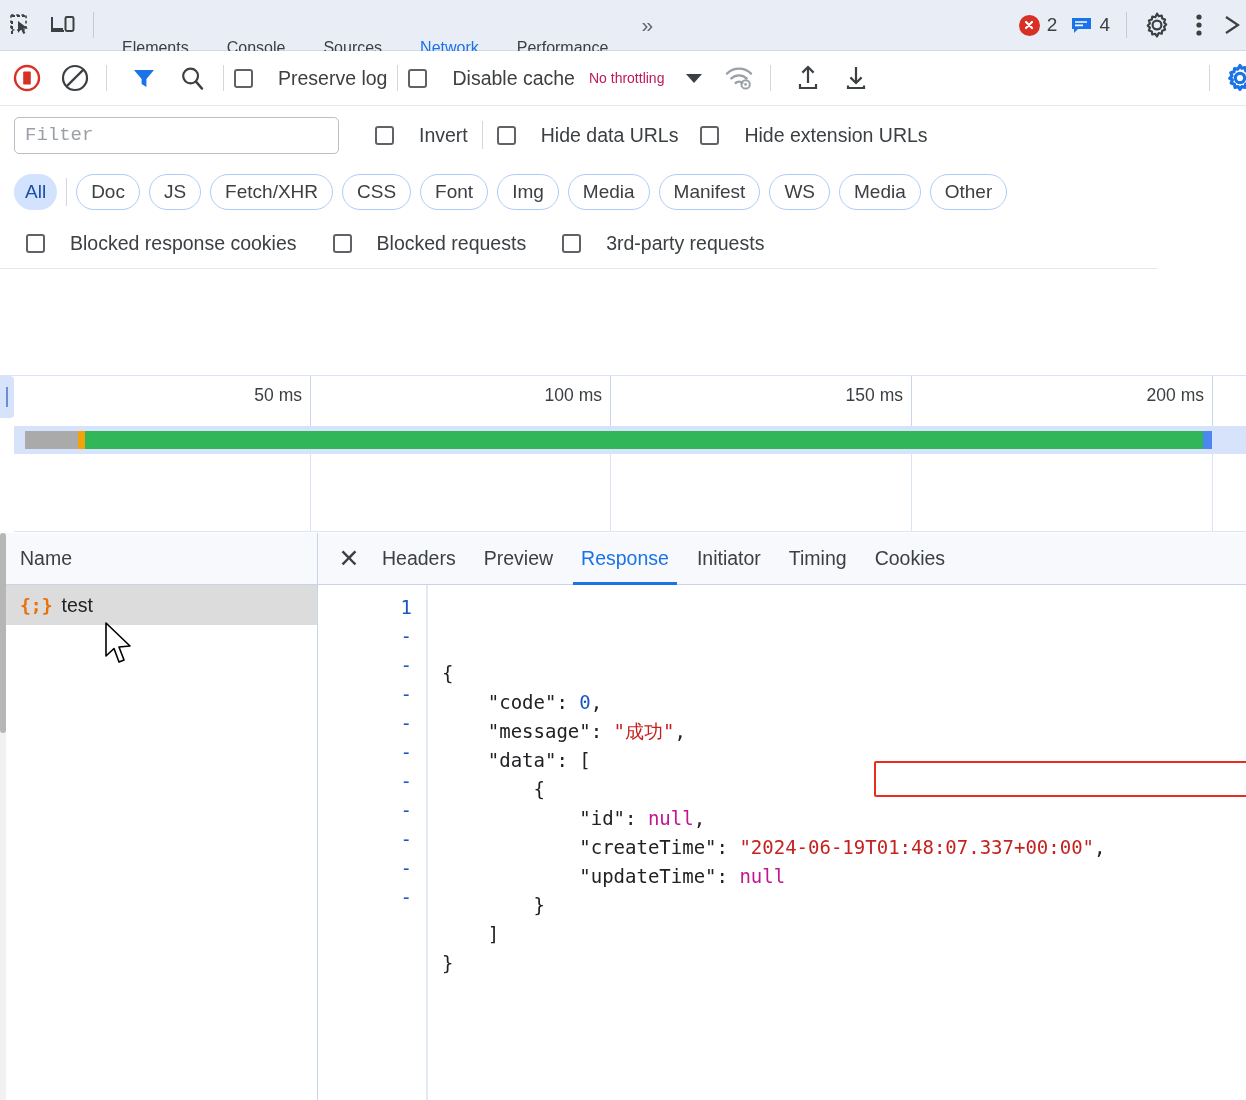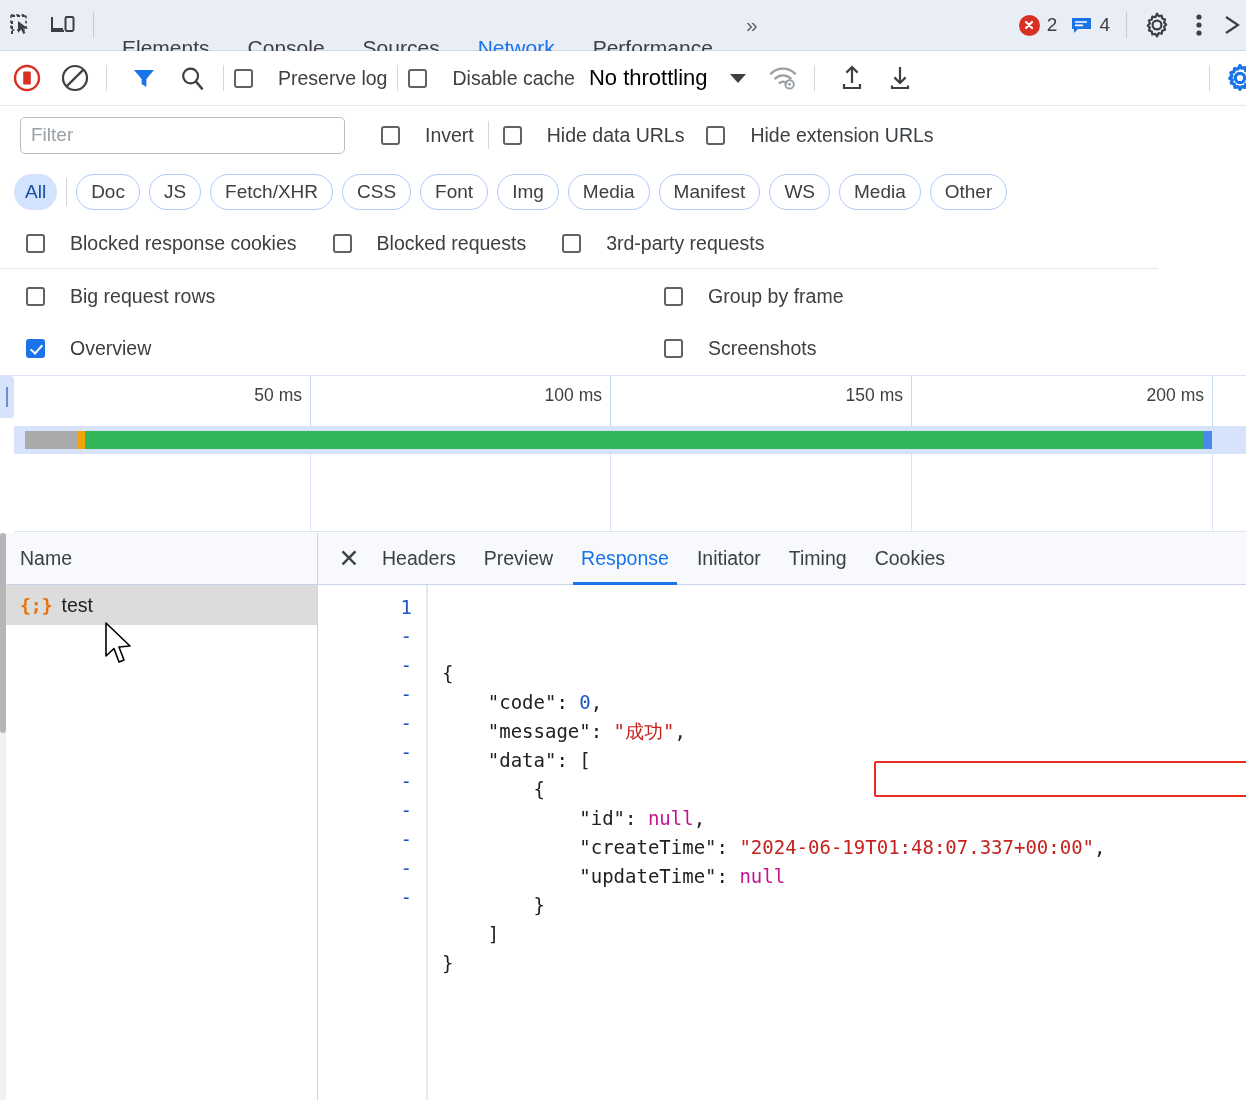--- a/index.html
+++ b/index.html
@@ -21,21 +21,21 @@
   .tb-icon {
     width: 42px; height: 40px; display: flex; align-items: center; justify-content: center;
     flex: 0 0 auto; cursor: pointer;
   }
   .tb-icon svg { display: block; }
   .tb-sep {
     width: 1px; height: 26px; background: #c4cbd6; margin: 0 9px; flex: 0 0 auto;
   }
   .tablist { display: flex; align-items: center; height: 51px; }
   .tab {
-    font-size: 21px; color: #3c4043; padding: 0 19px; height: 51px;
+    font-size: 16px; color: #3c4043; padding: 0 19px; height: 51px;
     display: flex; align-items: center; cursor: pointer; white-space: nowrap;
     position: relative;
     margin-top: 46px;
   }
   .tab.active { color: #1a73e8; }
   .tab.active::after {
     content: ""; position: absolute; left: 8px; right: 8px; bottom: 0;
     height: 3px; background: #1a73e8;
   }
   .chev2 { font-size: 21px; color: #5f6368; padding: 0 14px; cursor: pointer; }
@@ -62,34 +62,34 @@
   .chkbox {
     width: 19px; height: 19px; border: 2px solid #5f6368; border-radius: 3px;
     background: #fff; flex: 0 0 auto; position: relative;
   }
   .chkbox.checked { background: #1a73e8; border-color: #1a73e8; }
   .chkbox.checked::after {
     content: ""; position: absolute; left: 5px; top: 1px; width: 5px; height: 10px;
     border: solid #fff; border-width: 0 2.4px 2.4px 0; transform: rotate(42deg);
   }
   .chk-label { font-size: 19.5px; color: #3c4043; }
-  .throttle { font-size: 22px; color: #000000; margin-left: 14px; white-space: nowrap; cursor: pointer; }
+  .throttle { font-size: 14px; color: #be185d; margin-left: 14px; white-space: nowrap; cursor: pointer; }
   .caret { width:0;height:0;border-left:8px solid transparent;border-right:8px solid transparent;
            border-top:9px solid #3c4043; margin-left: 22px; cursor:pointer; flex:0 0 auto;}
 
   
   .filterbar {
     position: absolute; left: 0; top: 106px; width: 1246px; height: 58px;
     display: flex; align-items: center; background:#fff;
   }
   .filter-input {
-    width: 325px; height: 37px; margin-left: 20px;
+    width: 325px; height: 37px; margin-left: 14px;
     border: 1px solid #b9bec7; border-radius: 5px; background: #fff;
     font-size: 19px; color: #3c4043; padding: 0 10px;
-    font-family: Liberation Sans, sans-serif;
+    font-family: Liberation Mono, monospace;
   }
   .filter-input::placeholder { color: #9aa0a6; }
   .f-sep { width:1px; height:28px; background:#d3d7de; margin: 0 14px; }
 
   
   .chipbar {
     position: absolute; left: 0; top: 164px; width: 1246px; height: 55px;
     display: flex; align-items: center; gap: 0; background:#fff;
   }
   .chip {
@@ -432,38 +432,20 @@
       <span class="chkbox"></span>
       <span class="chk-label">Blocked requests</span>
     </div>
     <div style="width:36px"></div>
     <div class="chk-wrap">
       <span class="chkbox"></span>
       <span class="chk-label">3rd-party requests</span>
     </div>
   </div>
 
-  <div class="optionsbar">
-    <div class="opt chk-wrap" style="left:26px; top:15px;">
-      <span class="chkbox"></span>
-      <span class="chk-label">Big request rows</span>
-    </div>
-    <div class="opt chk-wrap" style="left:664px; top:15px;">
-      <span class="chkbox"></span>
-      <span class="chk-label">Group by frame</span>
-    </div>
-    <div class="opt chk-wrap" style="left:26px; top:67px;">
-      <span class="chkbox checked"></span>
-      <span class="chk-label">Overview</span>
-    </div>
-    <div class="opt chk-wrap" style="left:664px; top:67px;">
-      <span class="chkbox"></span>
-      <span class="chk-label">Screenshots</span>
-    </div>
-  </div>
 
   <div class="overview">
     <div class="ov-handle">
         <i></i>
       </div>
     <div class="ov-inner">
       <div class="ov-ruler">
         <div class="ov-tick" style="left:296px"></div>
         <div class="ov-tick" style="left:596px"></div>
         <div class="ov-tick" style="left:897px"></div>

